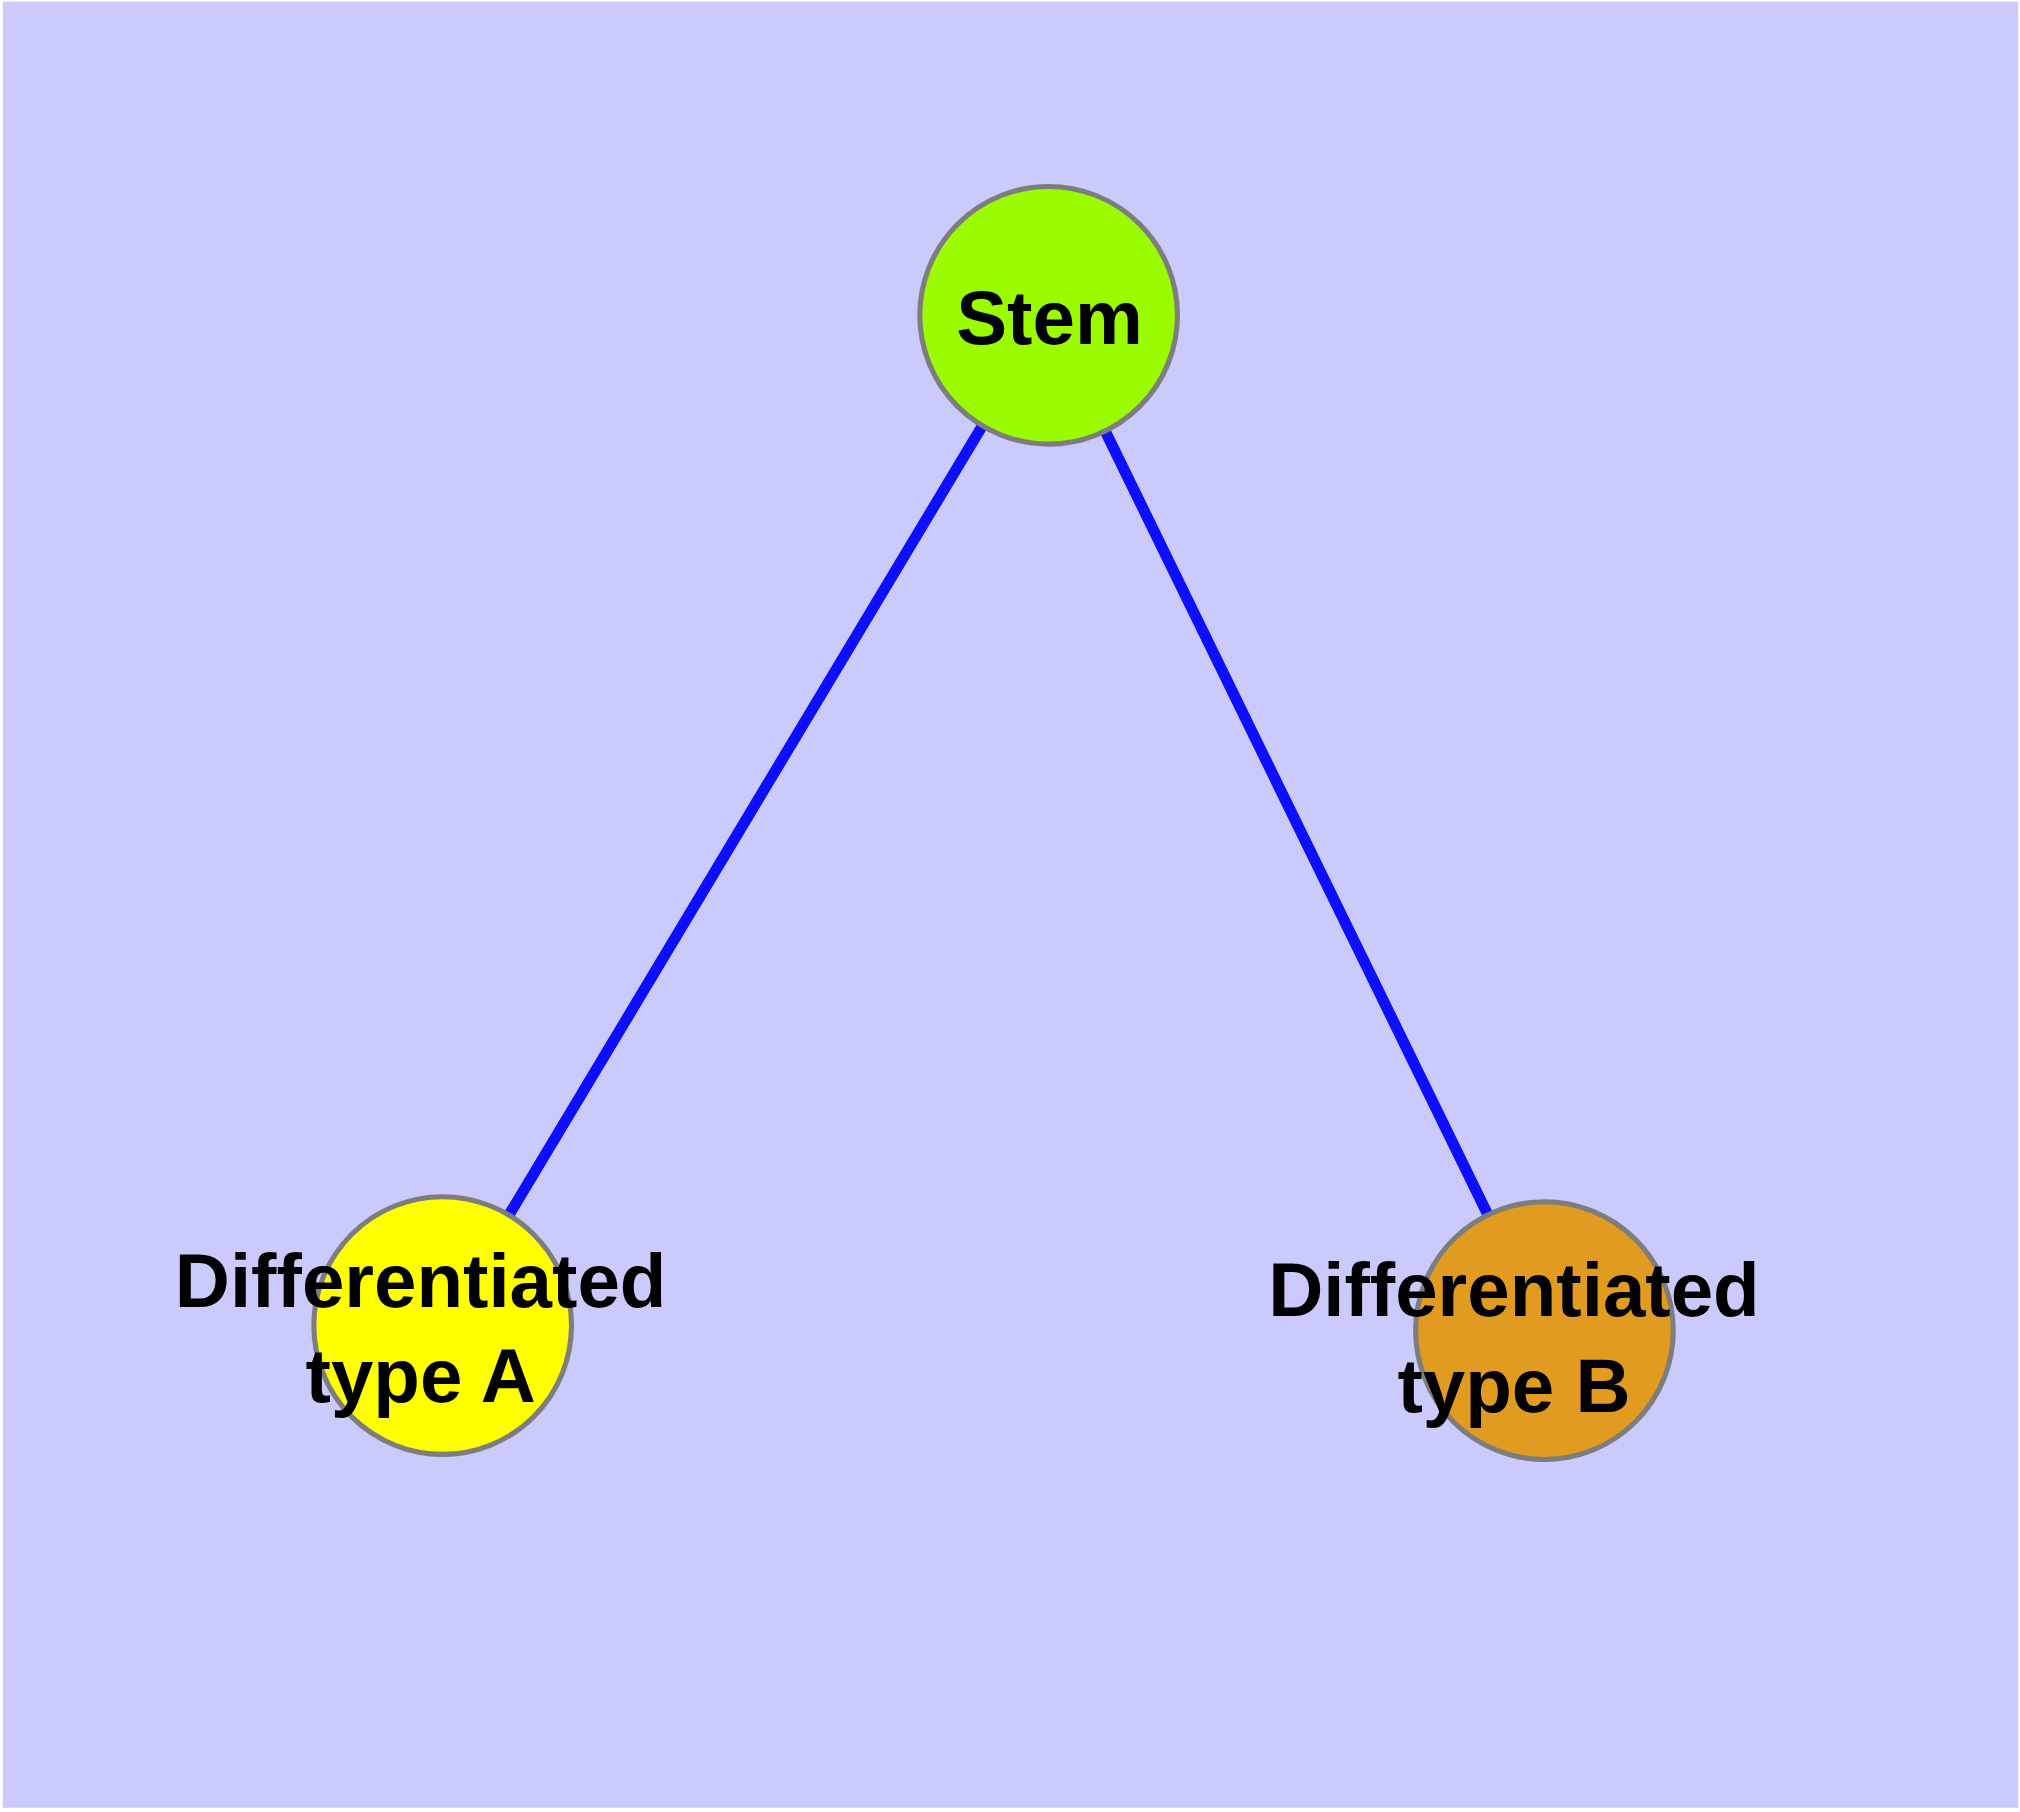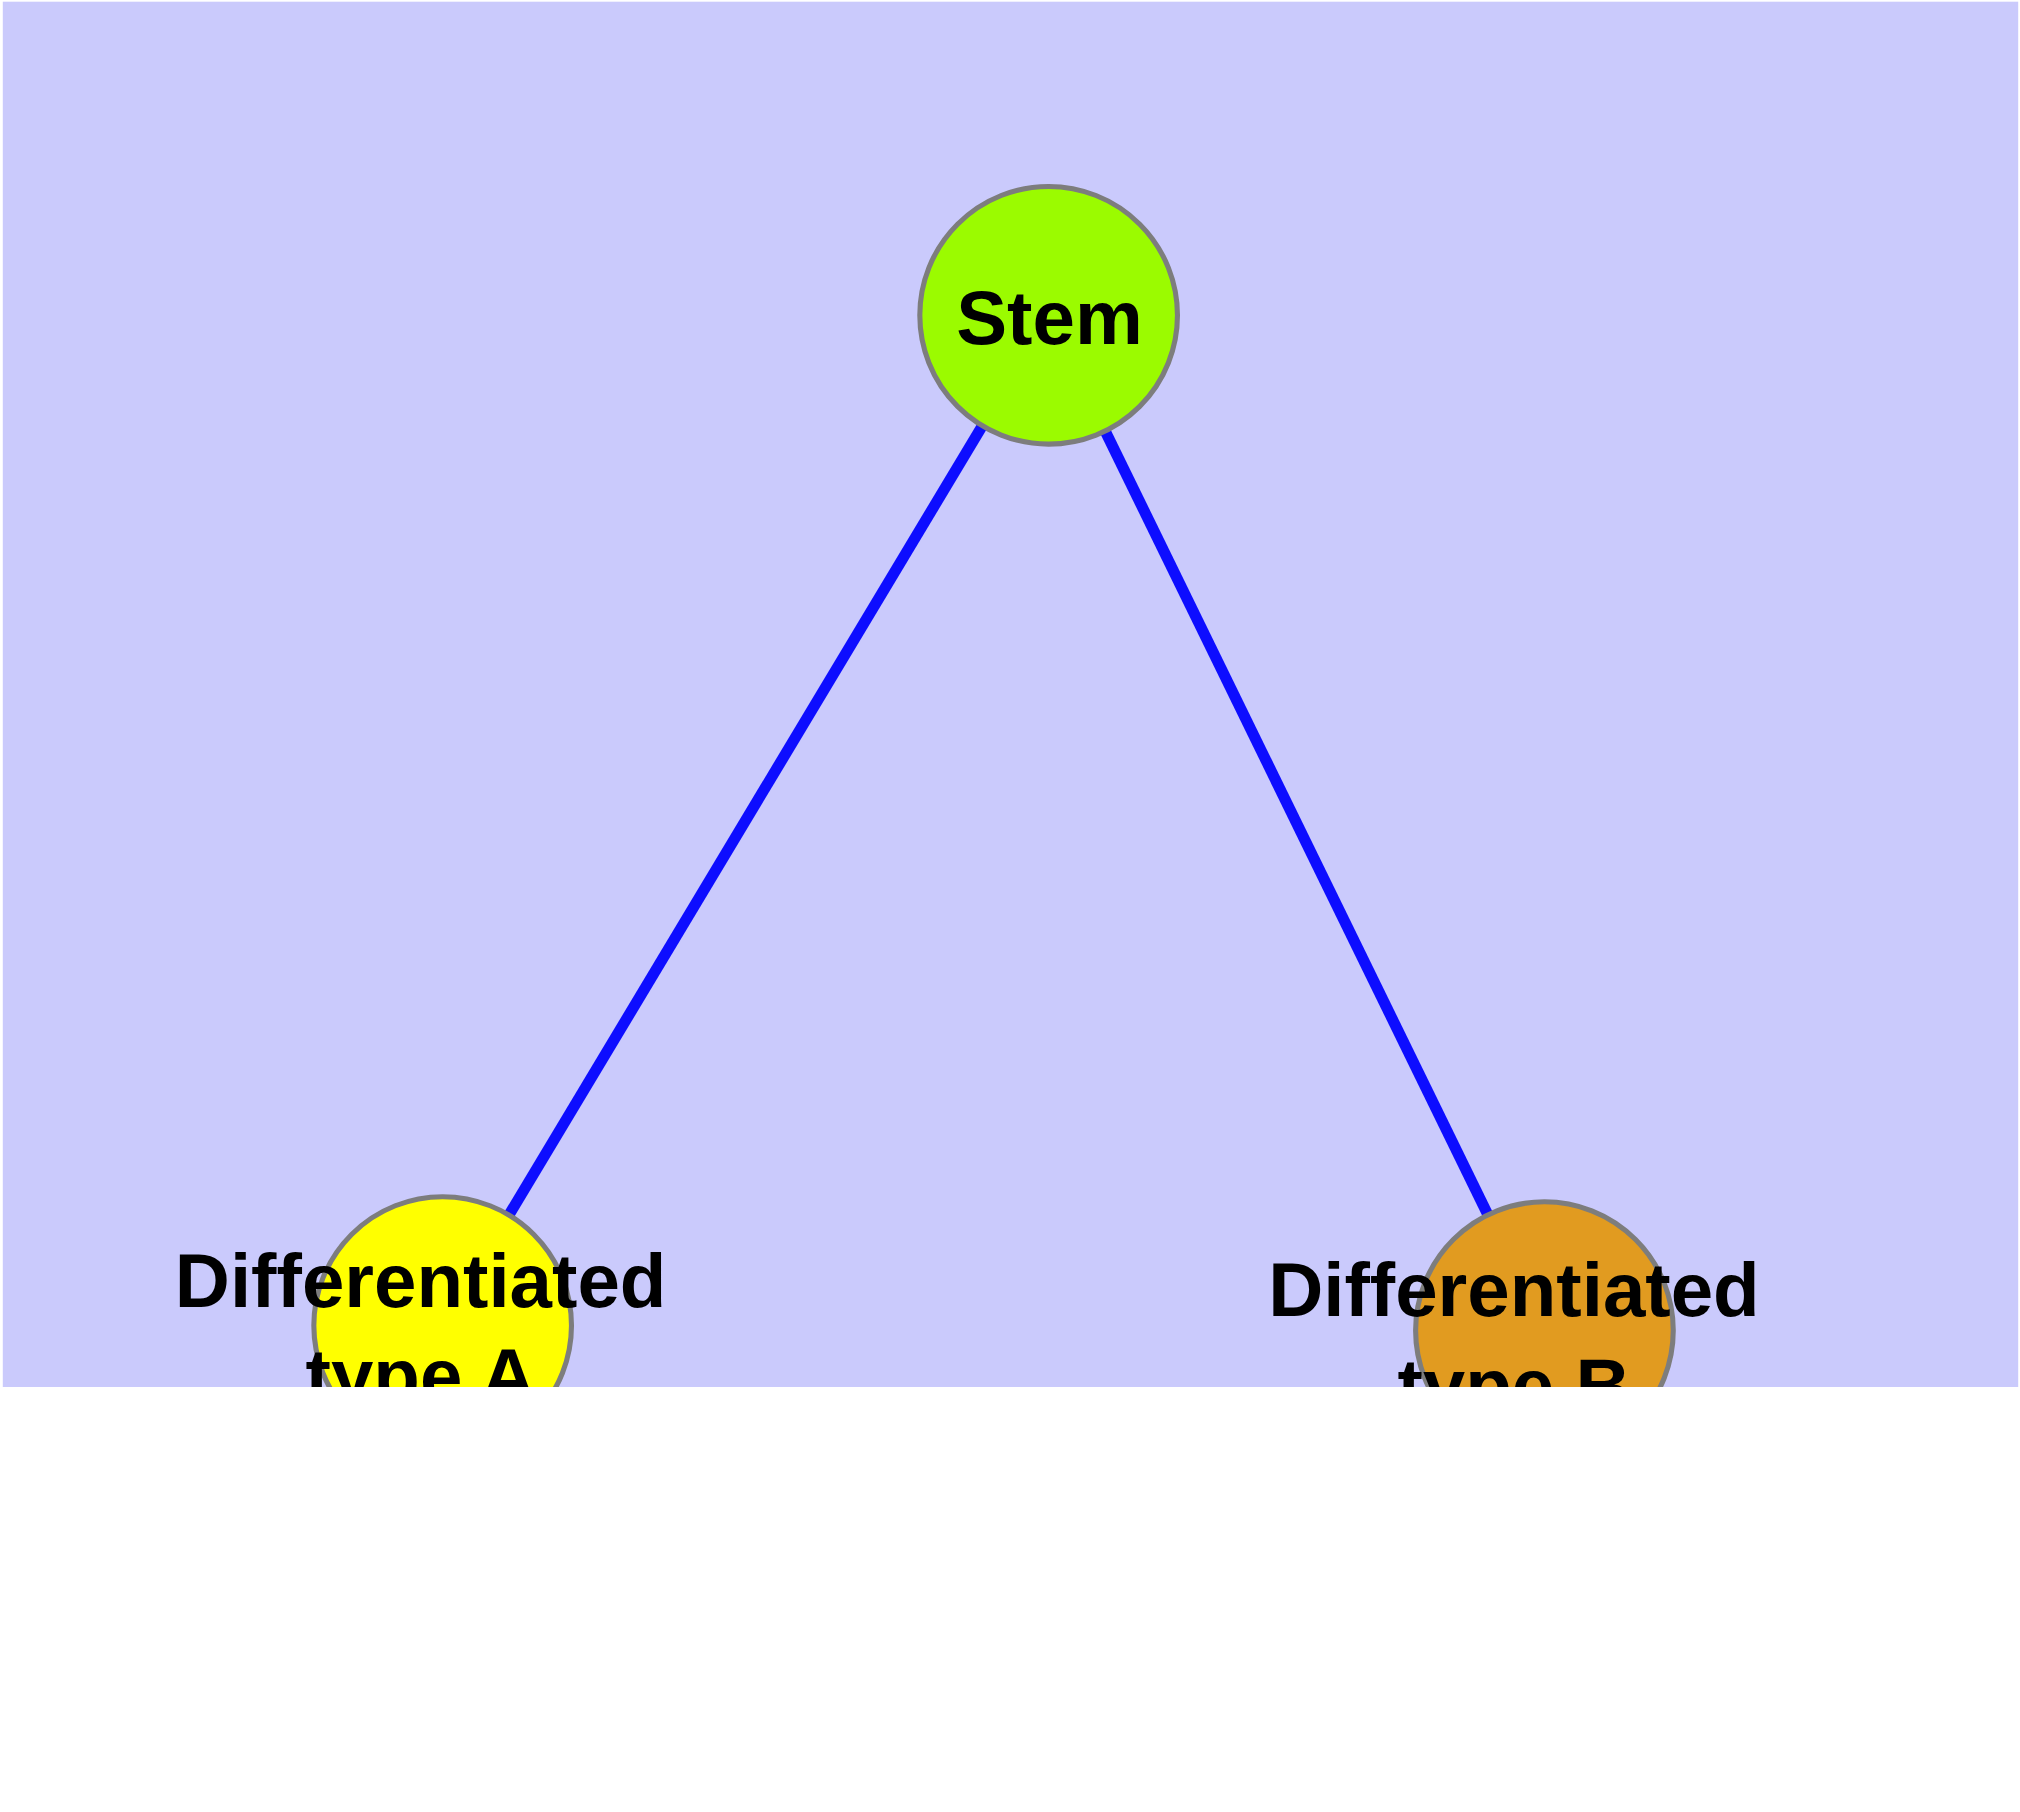--- a/index.html
+++ b/index.html
@@ -3,21 +3,21 @@
 <meta charset="utf-8">
 <style>
   html, body {
     margin: 0;
     padding: 0;
     background: #ffffff;
   }
   .page {
     position: relative;
     width: 2021px;
-    height: 1387px;
+    height: 1812px;
     background: #ffffff;
     overflow: hidden;
   }
   .page svg {
     display: block;
     width: 2021px;
     height: 1812px;
   }
   .graph-label {
     font-family: "Liberation Sans", "DejaVu Sans", sans-serif;

